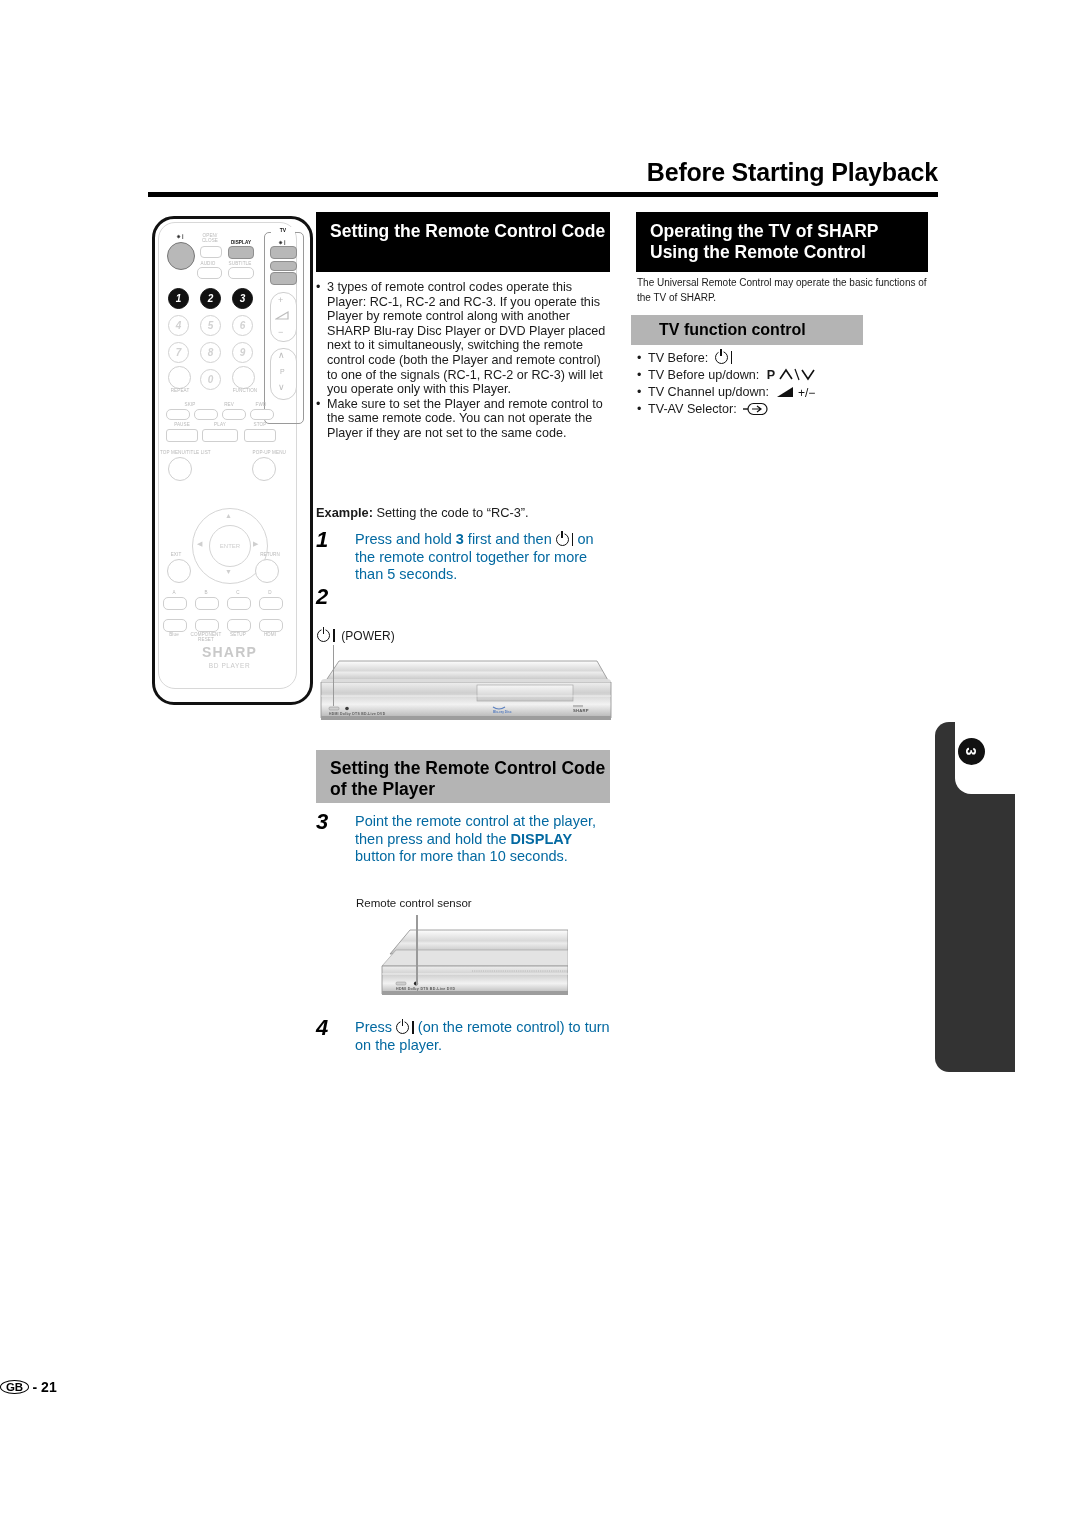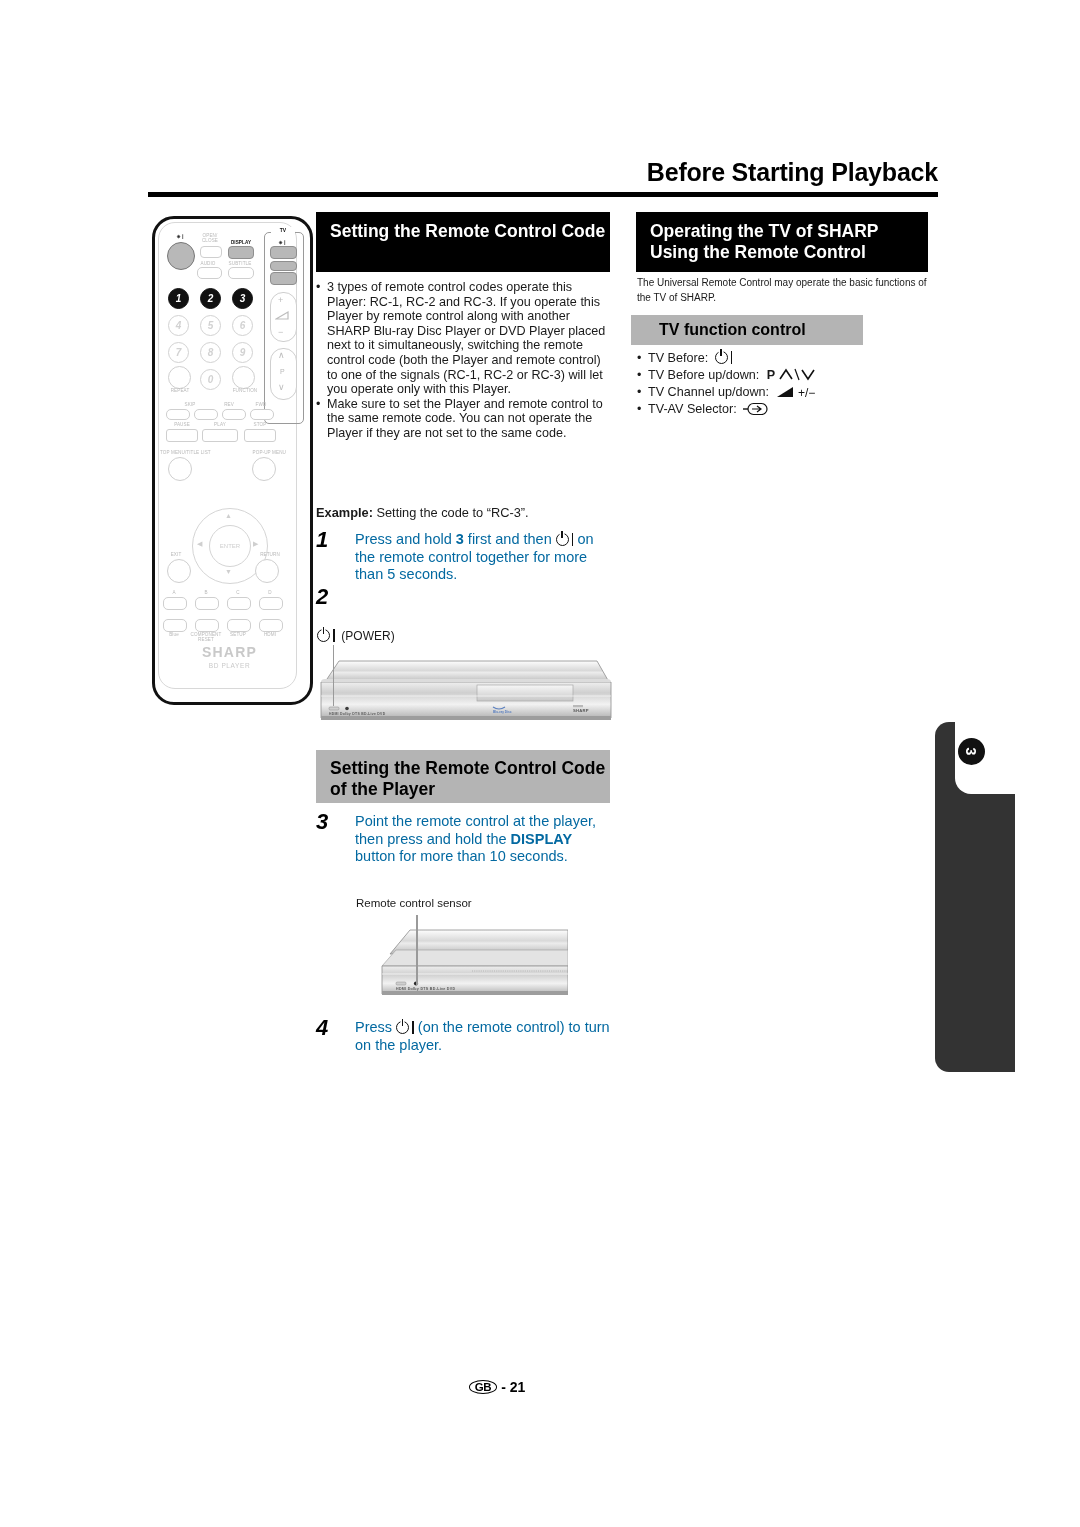--- a/index.html
+++ b/index.html
@@ -66,21 +66,21 @@
   #side-tab-notch{position:absolute;left:955px;top:722px;width:60px;height:72px;background:#fff;
     border-radius:0 0 0 16px;}
   #side-tab-badge{position:absolute;left:958px;top:738px;width:27px;height:27px;border-radius:50%;
     background:#111;color:#fff;font-size:14px;font-weight:bold;
     display:flex;align-items:center;justify-content:center;transform:rotate(90deg);}
   #side-tab-label{position:absolute;left:938px;top:800px;width:240px;height:40px;color:#fff;
     font-size:20px;font-weight:bold;transform:rotate(90deg);transform-origin:0 0;
     white-space:nowrap;letter-spacing:0.3px;}
 
   
-  #footer{position:absolute;left:0;top:1379px;width:994px;text-align:center;font-size:14px;font-weight:bold;}
+  #footer{position:absolute;left:0;top:1379px;width:994px;text-align:left;font-size:14px;font-weight:bold;}
   .gb-badge{display:inline-block;border:1.6px solid #000;border-radius:50%/50%;
     padding:0px 5px;font-size:11.5px;font-weight:bold;letter-spacing:-0.3px;vertical-align:1px;}
 
   
   #remote{position:absolute;left:152px;top:216px;width:155px;height:483px;}
   #remote-shell{position:absolute;left:0;top:0;width:155px;height:483px;border:3px solid #111;
     border-radius:22px;background:#fff;}
   #remote-inner{position:absolute;left:6px;top:6px;width:137px;height:465px;border:1px solid #d8d8d8;
     border-radius:17px;}
   .rlbl{position:absolute;font-size:4.6px;color:#b9b9b9;letter-spacing:.1px;text-align:center;}

